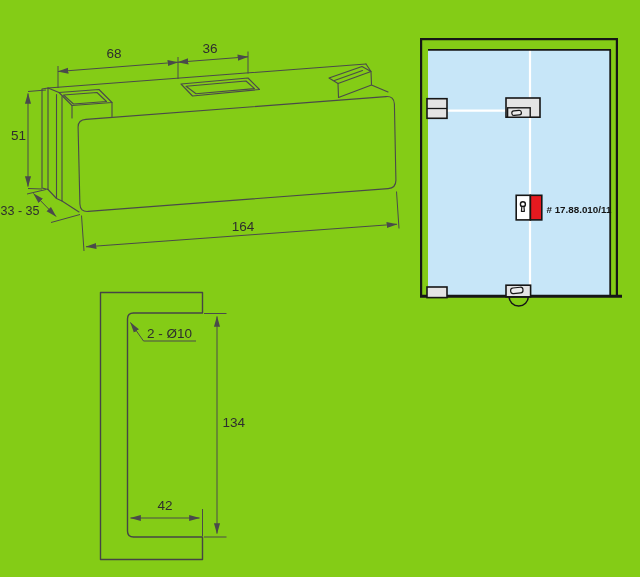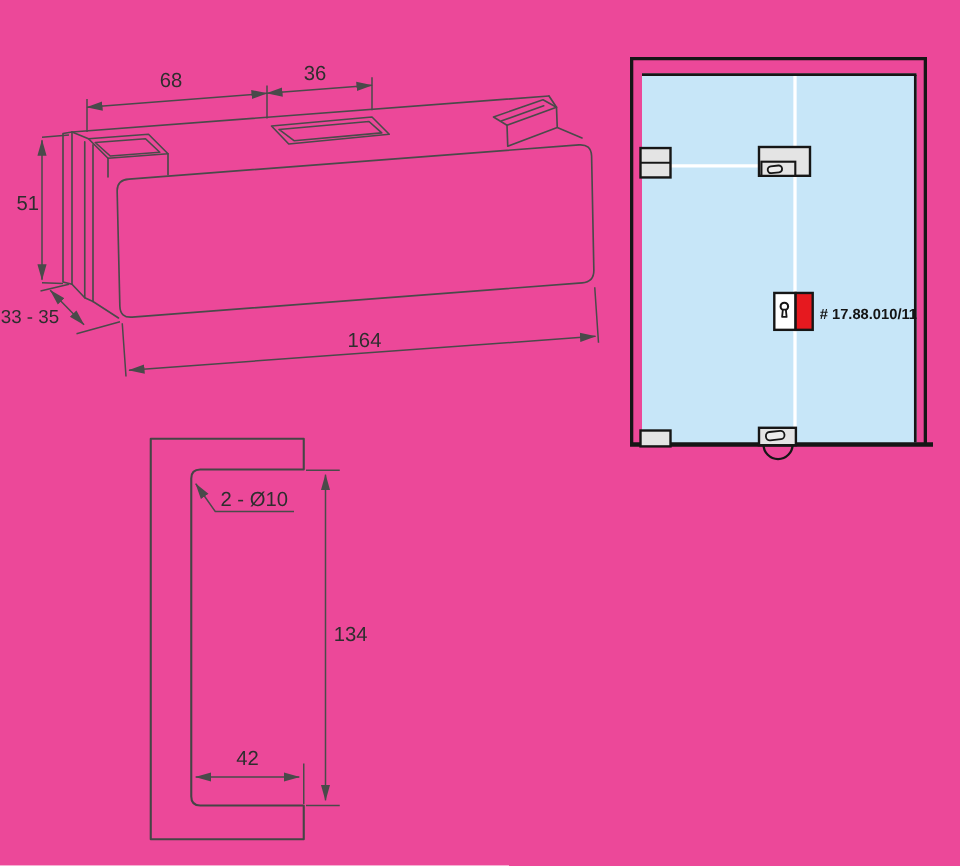--- a/index.html
+++ b/index.html
@@ -1,16 +1,16 @@
 <!DOCTYPE html>
 <html><head>
 <meta charset="utf-8">
 <style>
   html,body{margin:0;padding:0;background:#ffffff;}
-  #canvas{position:relative;width:640px;height:577px;background:#ec4899;overflow:hidden;
+  #canvas{position:relative;width:640px;height:577px;background:#84cc16;overflow:hidden;
           font-family:"Liberation Sans",sans-serif;}
   svg{position:absolute;left:0;top:0;}
   text{font-family:"Liberation Sans",sans-serif;fill:#2e2e2e;}
   .dimtxt{font-size:13.5px;}
   .dimtxt-sm{font-size:12.5px;}
   .partno{font-size:9.8px;font-weight:bold;fill:#141414;}
   .iso{stroke:#4a4a4a;stroke-width:1.1;fill:none;stroke-linecap:round;stroke-linejoin:round;}
   .dimln{stroke:#4a4a4a;stroke-width:1;fill:none;}
   .cut{stroke:#454545;stroke-width:1.4;fill:none;stroke-linejoin:round;}
   .doorln{stroke:#161616;fill:none;}

